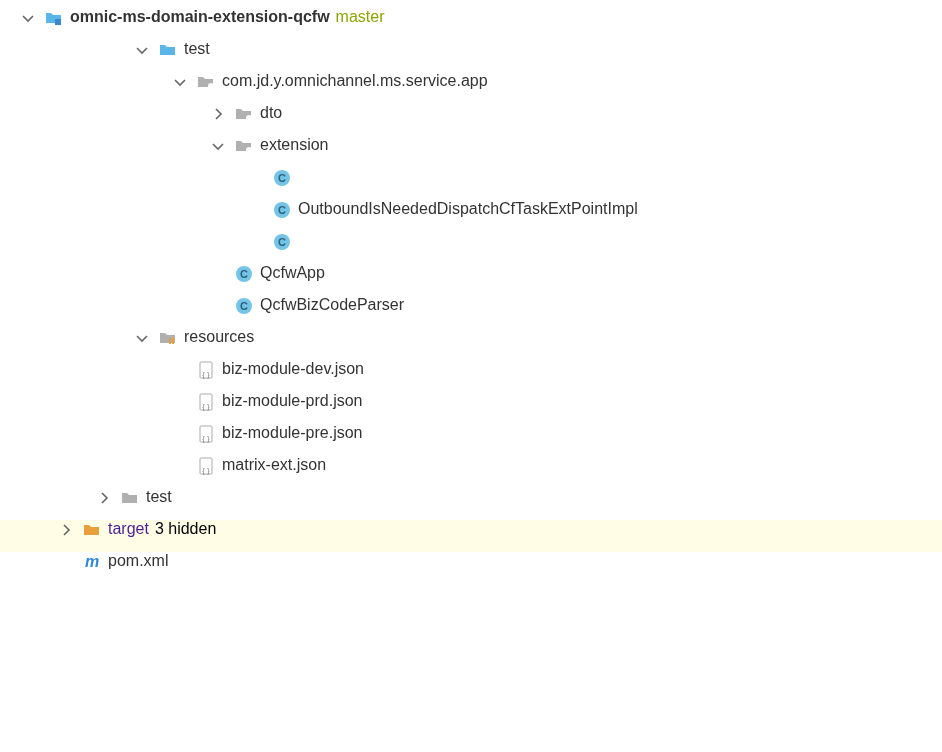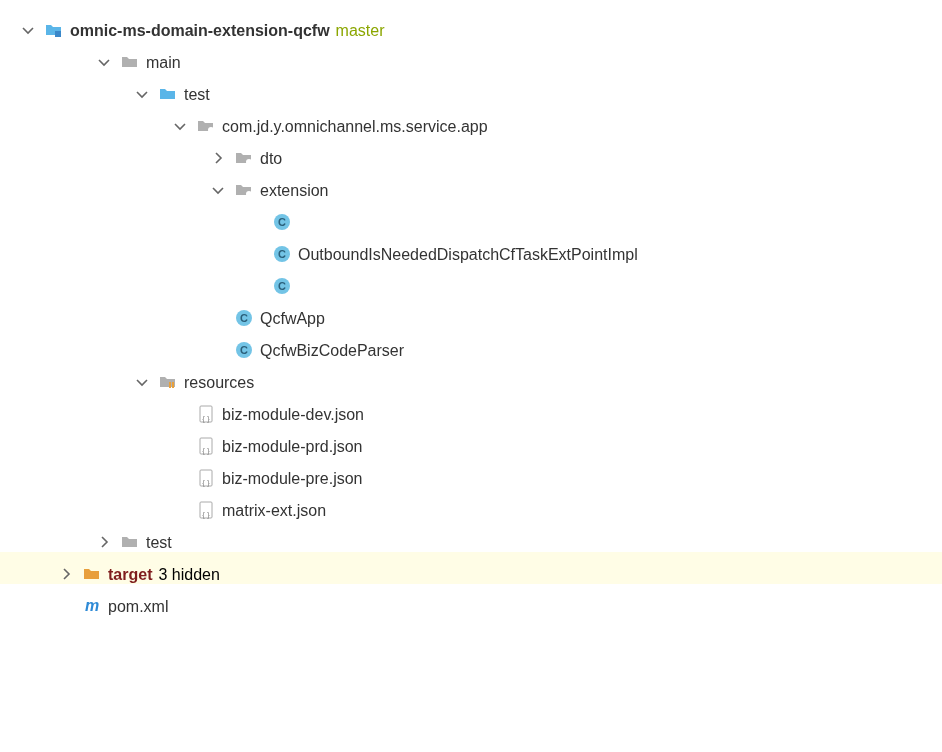--- a/index.html
+++ b/index.html
@@ -8,21 +8,21 @@
     font-size: 16px;
     color: #333;
     background: #fff;
     width: 942px;
   }
   .tree {
     padding: 8px 0;
   }
   .row {
     display: flex;
-    align-items: flex-end;
+    align-items: flex-start;
     height: 32px;
     white-space: nowrap;
   }
   .indent {
     display: inline-block;
     width: 38px;
     flex-shrink: 0;
   }
   .toggle {
     width: 20px;
@@ -51,21 +51,21 @@
     color: #8ba600;
     margin-left: 6px;
   }
   .hint {
     color: #000000;
     margin-left: 6px;
   }
   .row.highlight {
     background: #fffde6;
   }
-  .row.highlight .label { color: #7f1d1d; font-weight: bold; }
+  .row.highlight .label { color: #4c1d95; }
   
   .chev {
     fill: none;
     stroke: #666;
     stroke-width: 1.6;
   }
 </style>
 </head>
 <body>
 
@@ -125,34 +125,20 @@
     <span class="icon">
         <svg width="20" height="20">
           <use href="#module-blue"></use>
         </svg>
       </span>
     <span class="label bold">omnic-ms-domain-extension-qcfw</span>
     <span class="branch">master</span>
   </div>
 
 
-  <div class="row">
-    <span class="indent" style="width:94px"></span>
-    <span class="toggle">
-        <svg width="18" height="18">
-          <use href="#chev-down"></use>
-        </svg>
-      </span>
-    <span class="icon">
-        <svg width="20" height="20">
-          <use href="#folder-grey"></use>
-        </svg>
-      </span>
-    <span class="label">main</span>
-  </div>
 
   <div class="row">
     <span class="indent" style="width:132px"></span>
     <span class="toggle">
         <svg width="18" height="18">
           <use href="#chev-down"></use>
         </svg>
       </span>
     <span class="icon">
         <svg width="20" height="20">

